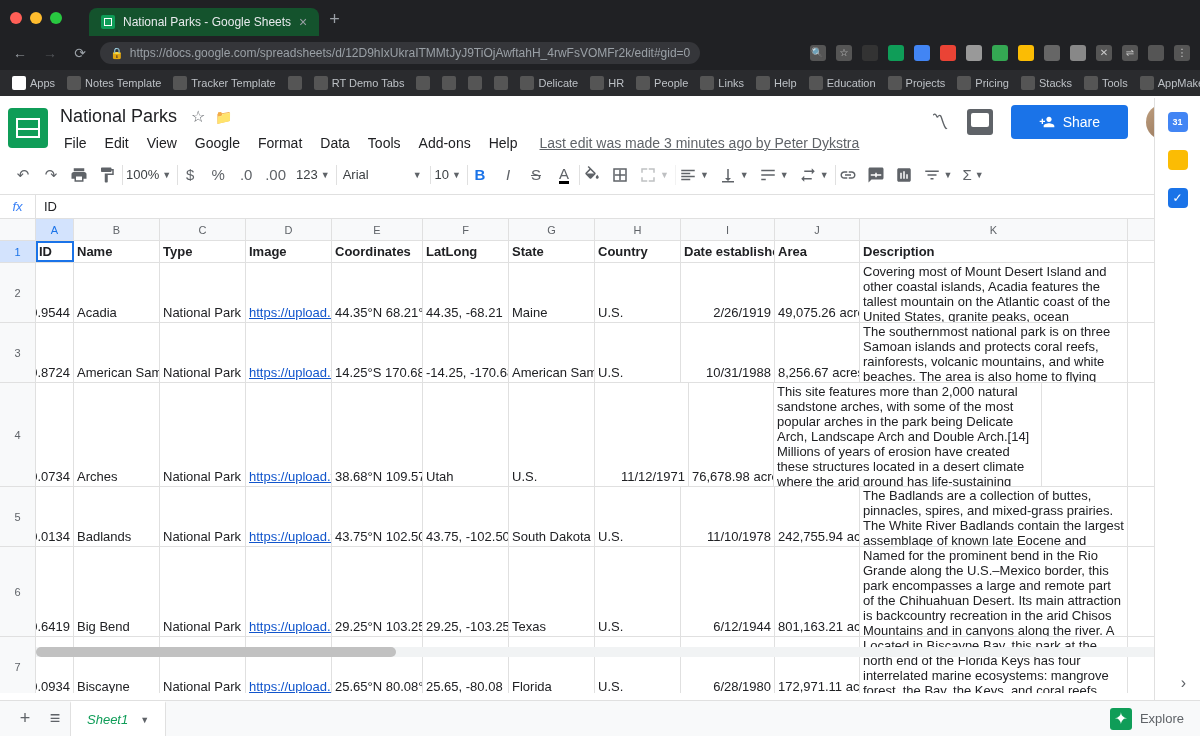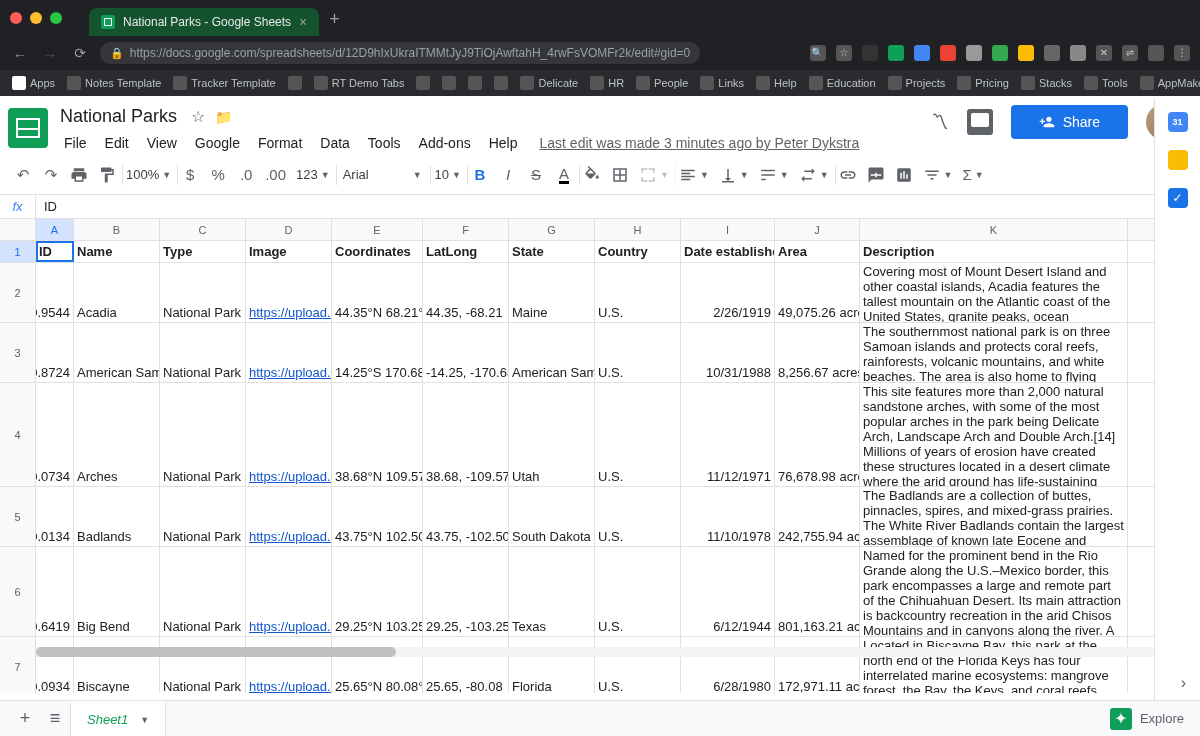--- a/index.html
+++ b/index.html
@@ -430,21 +430,20 @@
           <div class="cell c-K wrap">The southernmost national park is on three Samoan islands and protects coral reefs, rainforests, volcanic mountains, and white beaches. The area is also home to flying foxes, brown boobies, sea turtles, and 900 species of fish.[13]</div>
           <div class="cell c-L"></div>
         </div>
         <div class="row data" style="height: 104px;">
           <div class="rowhead">4</div>
           <div class="cell c-A num">0.0734</div>
           <div class="cell c-B">Arches</div>
           <div class="cell c-C">National Park</div>
           <div class="cell c-D link">https://upload.wi</div>
           <div class="cell c-E">38.68°N 109.57°W</div>
-          <div class="cell c-F">38.68, -109.57</div>
           <div class="cell c-G">Utah</div>
           <div class="cell c-H">U.S.</div>
           <div class="cell c-I num">11/12/1971</div>
           <div class="cell c-J">76,678.98 acres</div>
           <div class="cell c-K wrap">This site features more than 2,000 natural sandstone arches, with some of the most popular arches in the park being Delicate Arch, Landscape Arch and Double Arch.[14] Millions of years of erosion have created these structures located in a desert climate where the arid ground has life-sustaining biological soil crusts and potholes that serve as natural water-collecting basins. Other geologic formations include stone pinnacles, fins, and balancing rocks.[15]</div>
           <div class="cell c-L"></div>
         </div>
         <div class="row data" style="height: 60px;">
           <div class="rowhead">5</div>
           <div class="cell c-A num">0.0134</div>

